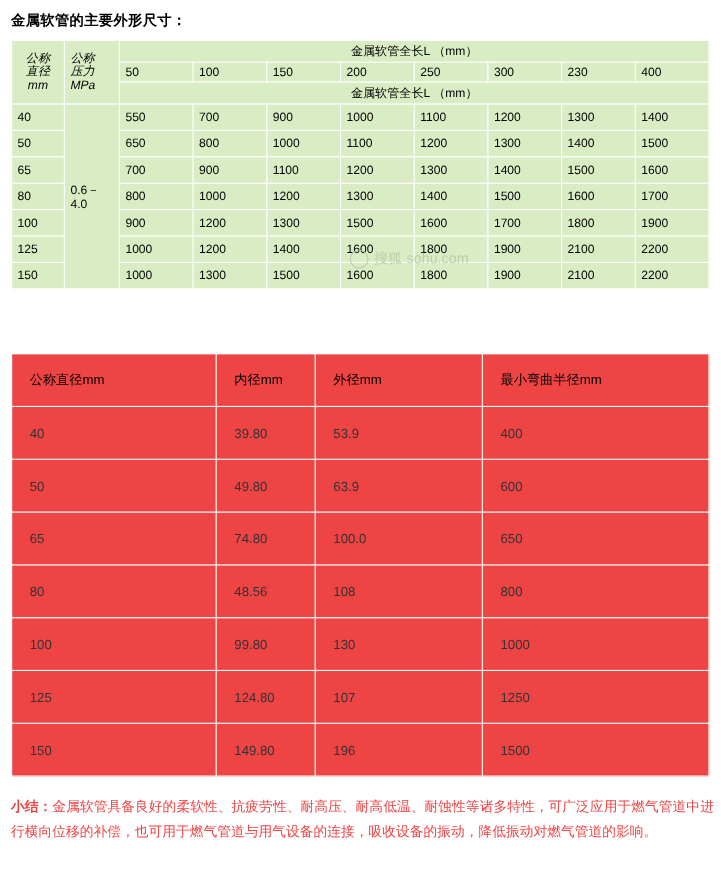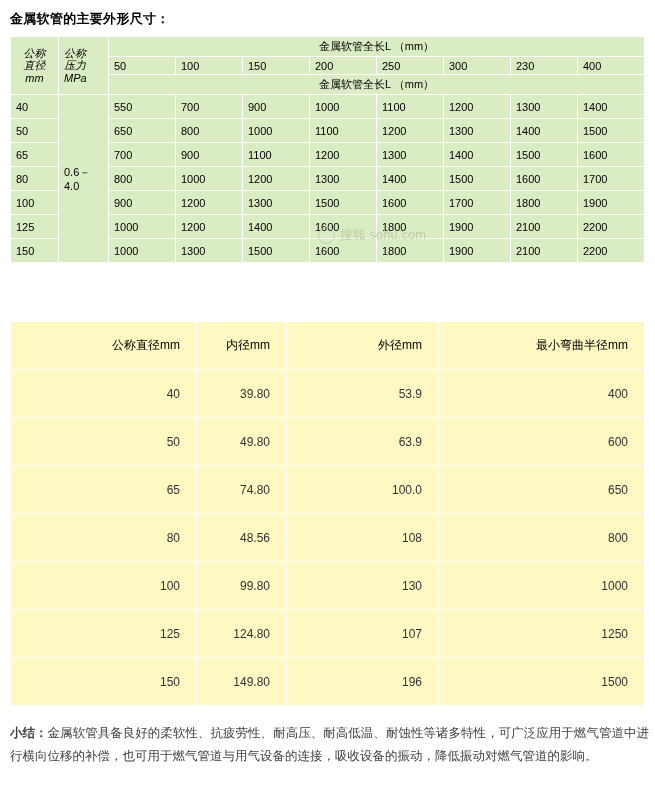--- a/index.html
+++ b/index.html
@@ -50,38 +50,38 @@
   
   table.t2 {
     border-collapse: collapse;
     width: 634px;
     table-layout: fixed;
     font-size: 12px;
     margin-top: 4px;
   }
   table.t2 td, table.t2 th {
     border: 1px solid #ffffff;
-    background: #fef9c3;
+    background: #ef4444;
     padding: 0 16px;
     height: 48px;
     font-weight: normal;
-    text-align: right;
+    text-align: left;
     vertical-align: middle;
     box-sizing: border-box;
     color: #333;
   }
   table.t2 th {
     color: #000;
   }
   .spacer-lg { height: 34px; }
   .spacer-md { height: 20px; }
   .summary {
     font-size: 12.5px;
     line-height: 1.85;
-    color: #404040;
+    color: #ef4444;
     margin-top: 16px;
     text-align: justify;
   }
   .summary b { font-weight: bold; }
   .watermark {
     position: absolute;
     left: 318px;
     top: 222px;
     width: 230px;
     height: 26px;

